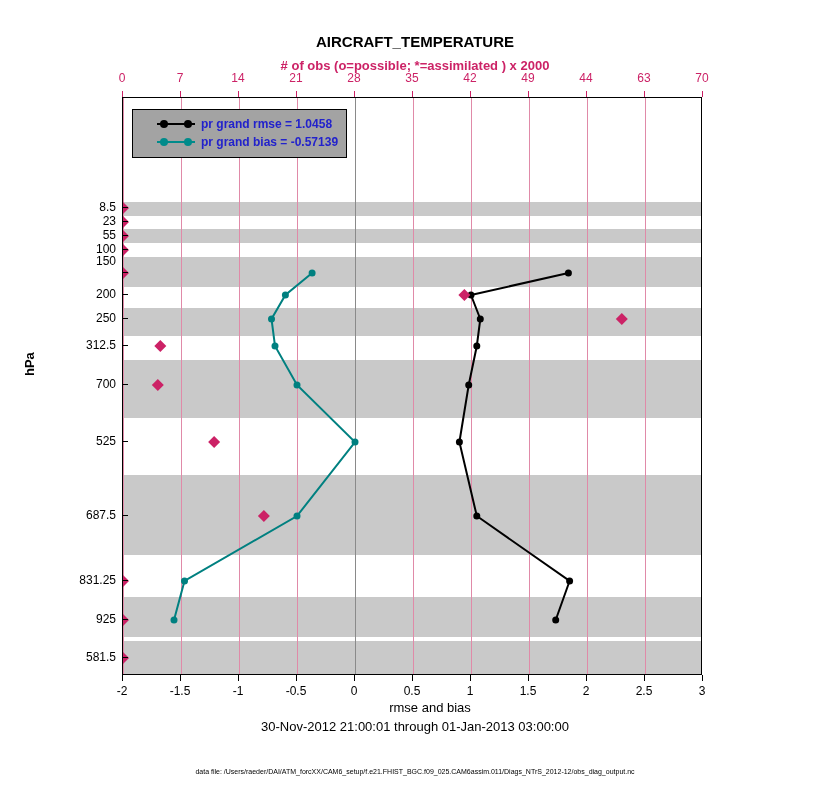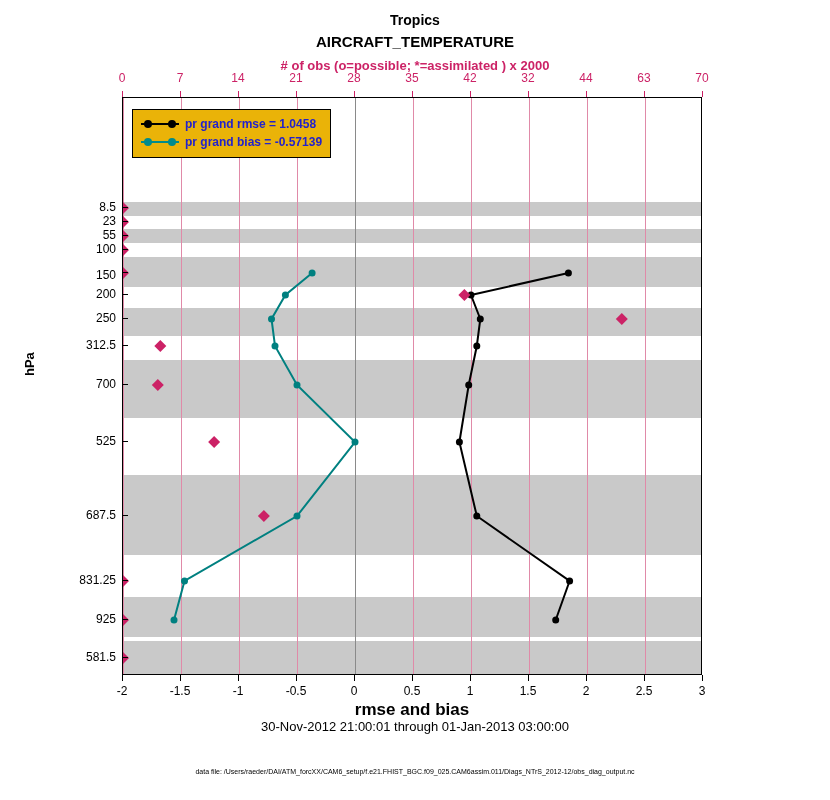--- a/index.html
+++ b/index.html
@@ -131,24 +131,24 @@
     left: 22px;
     top: 376px;
     font-size: 13px;
     font-weight: bold;
     color: #000;
     transform: rotate(-90deg);
     transform-origin: left top;
     white-space: nowrap;
   }
   #xaxis-title {
-    left: 122px; top: 700px; width: 580px;
-    text-align: center;
-    font-size: 17px;
-    font-weight: bold;
+    left: 140px; top: 700px; width: 580px;
+    text-align: center;
+    font-size: 13px;
+    font-weight: normal;
     color: #000;
   }
   #date-range {
     left: 0; top: 719px; width: 830px;
     text-align: center;
     font-size: 13px;
     color: #000;
   }
   #datafile {
     left: 0; top: 768px; width: 830px;
@@ -156,22 +156,22 @@
     font-size: 7px;
     color: #000;
   }
 
   
   #legend {
     position: absolute;
     left: 132px;
     top: 109px;
     border: 1px solid #000;
-    background: #eab308;
-    padding: 5px 8px 6px 8px;
+    background: #a3a3a3;
+    padding: 5px 8px 6px 24px;
     box-sizing: border-box;
   }
   .legend-row {
     display: flex;
     align-items: center;
     height: 18px;
   }
   .legend-sample {
     width: 38px;
     height: 12px;
@@ -197,41 +197,40 @@
     color: #2222cc;
     font-weight: bold;
     white-space: nowrap;
   }
 </style>
 </head>
 <body>
 
 <div id="stage">
 
-  <div class="txt title1">Tropics</div>
   <div class="txt title2">AIRCRAFT_TEMPERATURE</div>
   <div class="txt title3"># of obs (o=possible; *=assimilated ) x 2000</div>
 
   <div id="xaxis-top">
       <div class="xtick-top" style="left: 122px; top: 91px; height: 6px; background: rgb(204, 34, 102);"></div>
       <div class="xlabel-top" style="left: 122px; top: 71px;">0</div>
       <div class="xtick-top" style="left: 180px; top: 91px; height: 6px; background: rgb(204, 34, 102);"></div>
       <div class="xlabel-top" style="left: 180px; top: 71px;">7</div>
       <div class="xtick-top" style="left: 238px; top: 91px; height: 6px; background: rgb(204, 34, 102);"></div>
       <div class="xlabel-top" style="left: 238px; top: 71px;">14</div>
       <div class="xtick-top" style="left: 296px; top: 91px; height: 6px; background: rgb(204, 34, 102);"></div>
       <div class="xlabel-top" style="left: 296px; top: 71px;">21</div>
       <div class="xtick-top" style="left: 354px; top: 91px; height: 6px; background: rgb(204, 34, 102);"></div>
       <div class="xlabel-top" style="left: 354px; top: 71px;">28</div>
       <div class="xtick-top" style="left: 412px; top: 91px; height: 6px; background: rgb(204, 34, 102);"></div>
       <div class="xlabel-top" style="left: 412px; top: 71px;">35</div>
       <div class="xtick-top" style="left: 470px; top: 91px; height: 6px; background: rgb(204, 34, 102);"></div>
       <div class="xlabel-top" style="left: 470px; top: 71px;">42</div>
       <div class="xtick-top" style="left: 528px; top: 91px; height: 6px; background: rgb(204, 34, 102);"></div>
-      <div class="xlabel-top" style="left: 528px; top: 71px;">32</div>
+      <div class="xlabel-top" style="left: 528px; top: 71px;">49</div>
       <div class="xtick-top" style="left: 586px; top: 91px; height: 6px; background: rgb(204, 34, 102);"></div>
       <div class="xlabel-top" style="left: 586px; top: 71px;">44</div>
       <div class="xtick-top" style="left: 644px; top: 91px; height: 6px; background: rgb(204, 34, 102);"></div>
       <div class="xlabel-top" style="left: 644px; top: 71px;">63</div>
       <div class="xtick-top" style="left: 702px; top: 91px; height: 6px; background: rgb(204, 34, 102);"></div>
       <div class="xlabel-top" style="left: 702px; top: 71px;">70</div>
     </div>
 
   <div id="plot">
     <div id="bands">
@@ -308,21 +307,21 @@
       <div class="ytickmark" style="top: 418px;"></div>
       <div class="ytickmark" style="top: 483px;"></div>
       <div class="ytickmark" style="top: 522px;"></div>
       <div class="ytickmark" style="top: 560px;"></div>
     </div>
   <div id="ylabels">
       <div class="ylabel-row" style="top: 110px;">8.5</div>
       <div class="ylabel-row" style="top: 124px;">23</div>
       <div class="ylabel-row" style="top: 138px; text-align: right;">55</div>
       <div class="ylabel-row" style="top: 152px;">100</div>
-      <div class="ylabel-row" style="top: 178px; margin-left: 35px;">150</div>
+      <div class="ylabel-row" style="top: 164px; margin-left: 35px;">150</div>
       <div class="ylabel-row" style="top: 197px;">200</div>
       <div class="ylabel-row" style="top: 221px; text-align: right;">250</div>
       <div class="ylabel-row" style="top: 248px;">312.5</div>
       <div class="ylabel-row" style="top: 287px;">700</div>
       <div class="ylabel-row" style="top: 344px;">525</div>
       <div class="ylabel-row" style="top: 418px;">687.5</div>
       <div class="ylabel-row" style="top: 483px;">831.25</div>
       <div class="ylabel-row" style="top: 522px; text-align: right;">925</div>
       <div class="ylabel-row" style="top: 560px;">581.5</div>
     </div>

